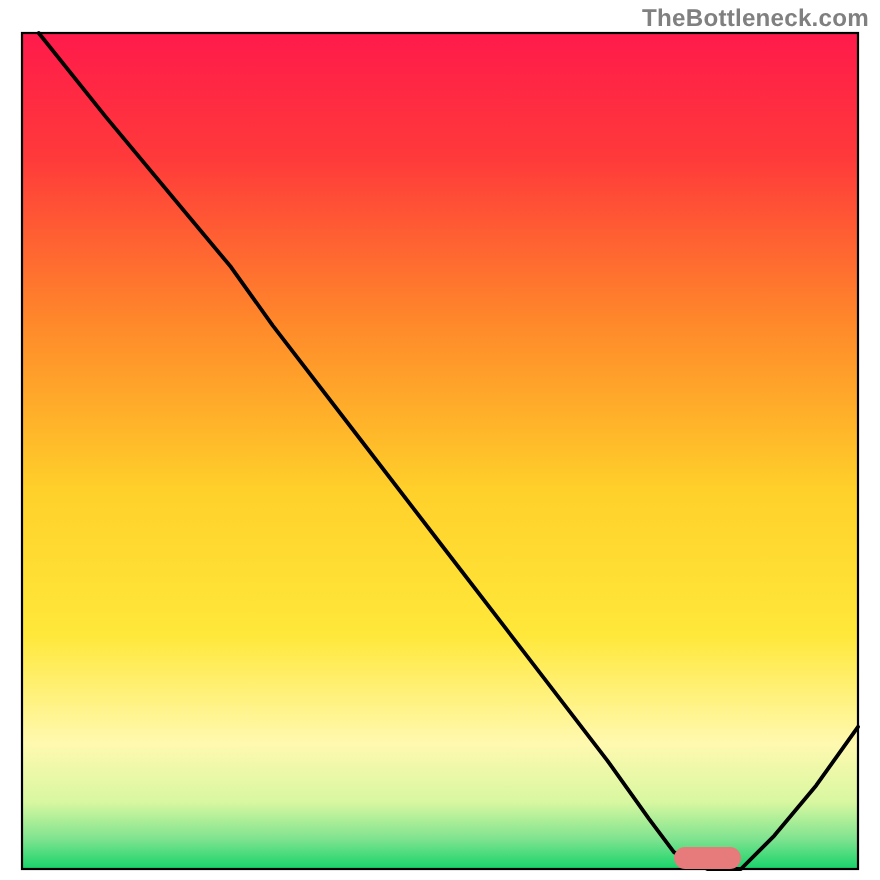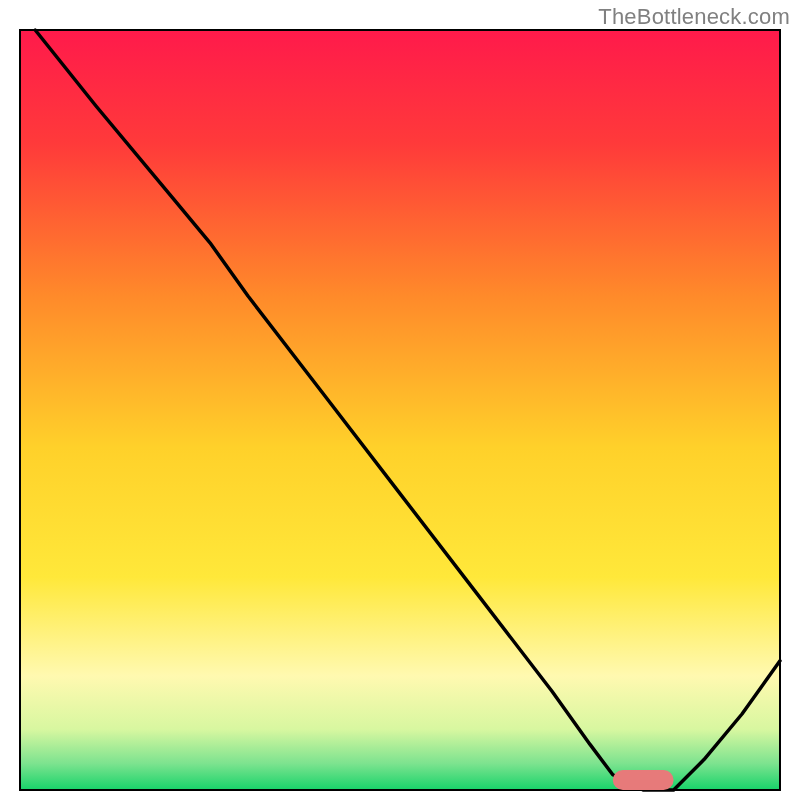--- a/index.html
+++ b/index.html
@@ -13,21 +13,21 @@
   .wrap {
     position: relative;
     width: 800px;
     height: 800px;
   }
   .attribution {
     position: absolute;
     top: 4px;
     right: 10px;
     font-size: 22px;
-    font-weight: normal;
+    font-weight: bold;
     color: #808080;
     letter-spacing: 0.2px;
   }
   svg.chart {
     position: absolute;
     left: 0;
     top: 0;
     width: 800px;
     height: 800px;
   }

